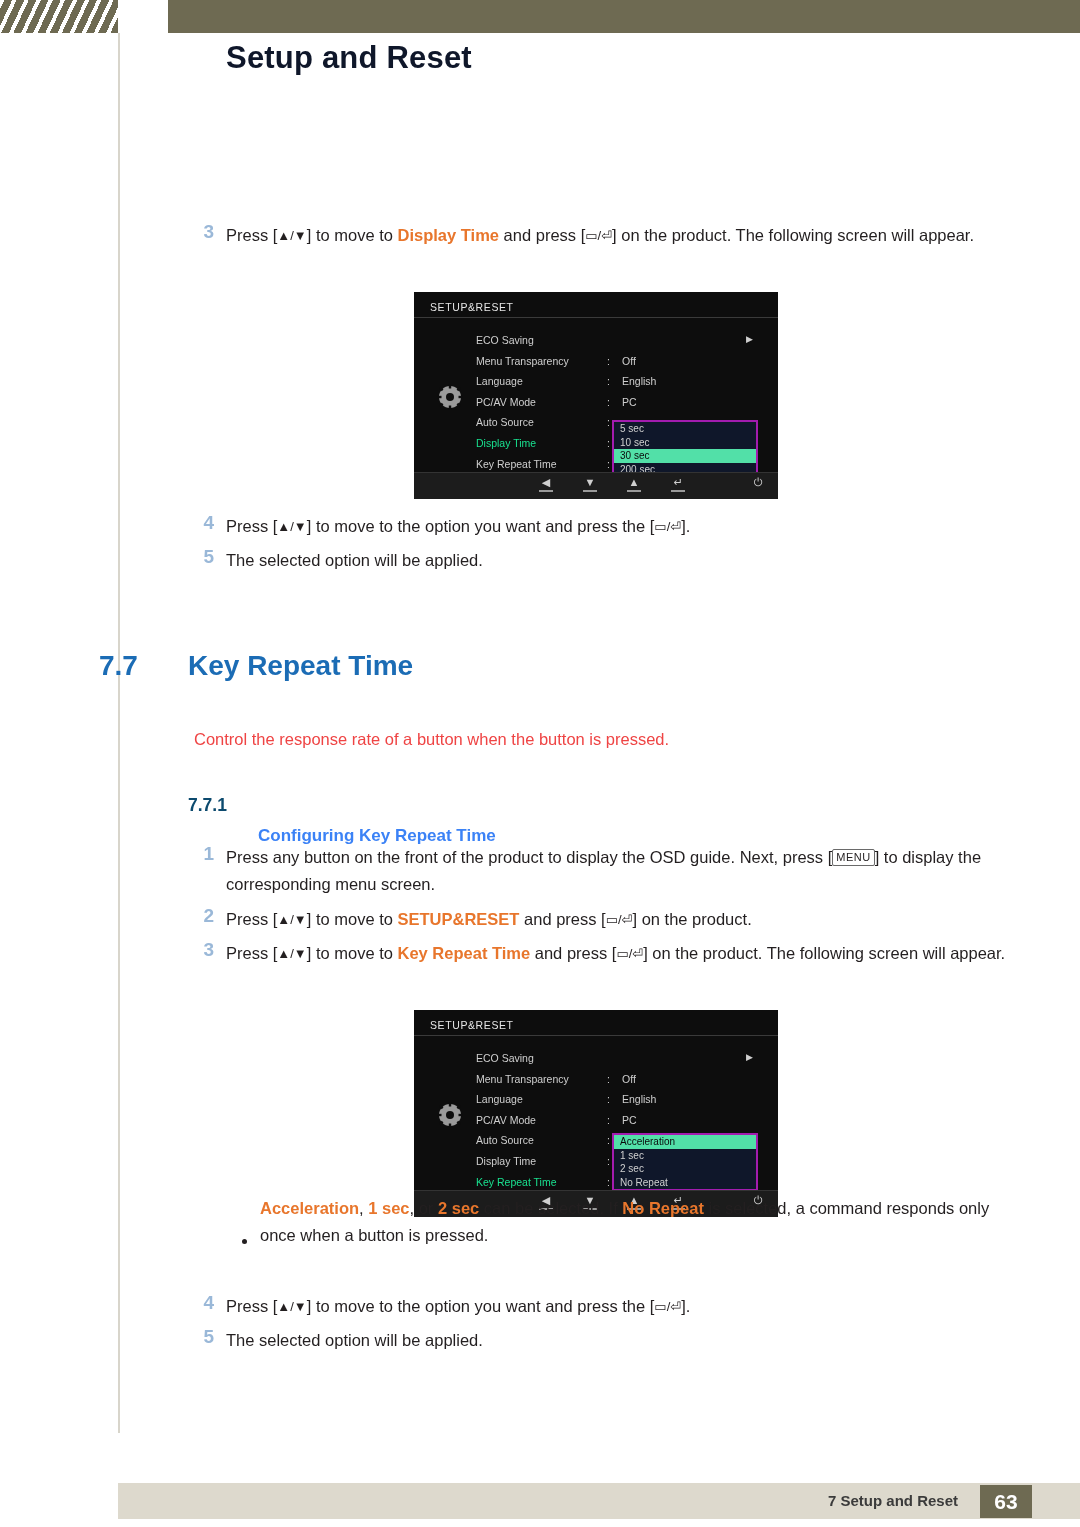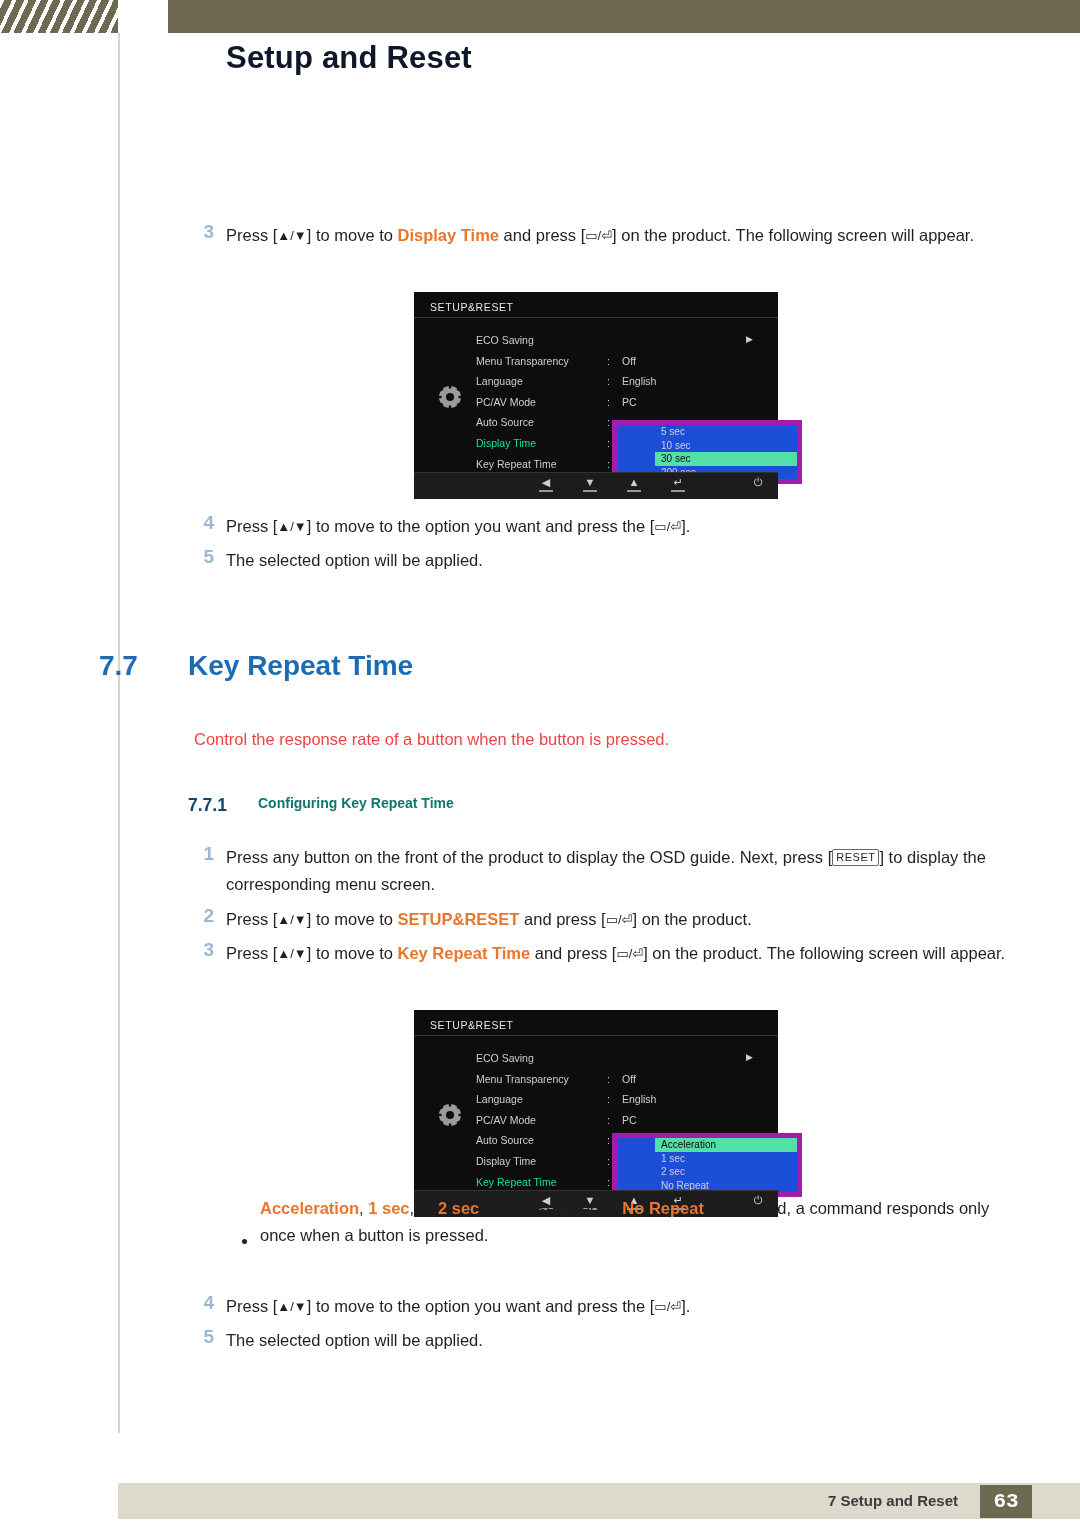--- a/index.html
+++ b/index.html
@@ -122,23 +122,24 @@
   .h3-num {
     position: absolute;
     left: 188px;
     font-size: 17.5px;
     font-weight: bold;
     color: #0c4a6e;
   }
   .h3-text {
     position: absolute;
     left: 258px;
-    font-size: 14px;
-    font-weight: bold;
-    color: #0f766e;
+    font-size: 17px;
+    font-weight: bold;
+    color: #3b82f6;
+    margin-top: 31px;
   }
   .body-para {
     position: absolute;
     left: 194px;
     font-size: 16.5px;
     color: #ef4444;
   }
 
   
   .osd {
@@ -192,23 +193,22 @@
   .osd-arrow {
     position: absolute;
     left: 270px;
     top: 2px;
     font-size: 9px;
     color: #cfcfcf;
   }
   .osd-popup {
     position: absolute;
     width: 142px;
-    background: #1d4ed8;
-    border: 5px solid #a21caf;
-    padding-left: 38px;
+    background: #0f172a;
+    border: 2px solid #a21caf;
   }
   .osd-popup .pop-item {
     height: 13.5px;
     line-height: 13.5px;
     padding-left: 6px;
     font-size: 10px;
     color: #d0d0d0;
   }
   .osd-popup .pop-item.hl {
     background: #52e0a8;
@@ -283,21 +283,20 @@
     top: 1485px;
     right: 48px;
     width: 52px;
     height: 33px;
     background: #6e6a52;
     color: #ffffff;
     font-size: 21px;
     font-weight: bold;
     text-align: center;
     line-height: 33px;
-    font-family: Liberation Mono, monospace;
   }
 </style>
 </head>
 <body>
 
 <div class="top-bar"></div>
 <div class="hatch"></div>
 <div class="hatch-white"></div>
 <div class="tab-white"></div>
 <div class="chapter-title">Setup and Reset</div>
@@ -404,21 +403,21 @@
 
 <div class="h2-num" style="top:650px;">7.7</div>
 <div class="h2-text" style="top:650px;">Key Repeat Time</div>
 <div class="body-para" style="top:730px;">Control the response rate of a button when the button is pressed.</div>
 
 <div class="h3-num" style="top:795px;">7.7.1</div>
 <div class="h3-text" style="top:795px;">Configuring Key Repeat Time</div>
 
 <div class="step-num" style="top:843px; left:188px;">1</div>
 <div class="step-body" style="top:844px;">
-  <span>Press any button on the front of the product to display the OSD guide. Next, press [</span><span class="keycap">RESET</span><span>] to display the corresponding menu screen.</span>
+  <span>Press any button on the front of the product to display the OSD guide. Next, press [</span><span class="keycap">MENU</span><span>] to display the corresponding menu screen.</span>
 </div>
 
 <div class="step-num" style="top:905px; left:188px;">2</div>
 <div class="step-body" style="top:906px;">
   <span>Press [</span><span class="glyph">▲/▼</span><span>] to move to </span><span class="orange-b">SETUP&amp;RESET</span><span> and press [</span><span class="glyph">▭/⏎</span><span>] on the product.</span>
 </div>
 
 <div class="step-num" style="top:939px; left:188px;">3</div>
 <div class="step-body" style="top:940px;">
   <span>Press [</span><span class="glyph">▲/▼</span><span>] to move to </span><span class="orange-b">Key Repeat Time</span><span> and press [</span><span class="glyph">▭/⏎</span><span>] on the product. The following screen will appear.</span>

